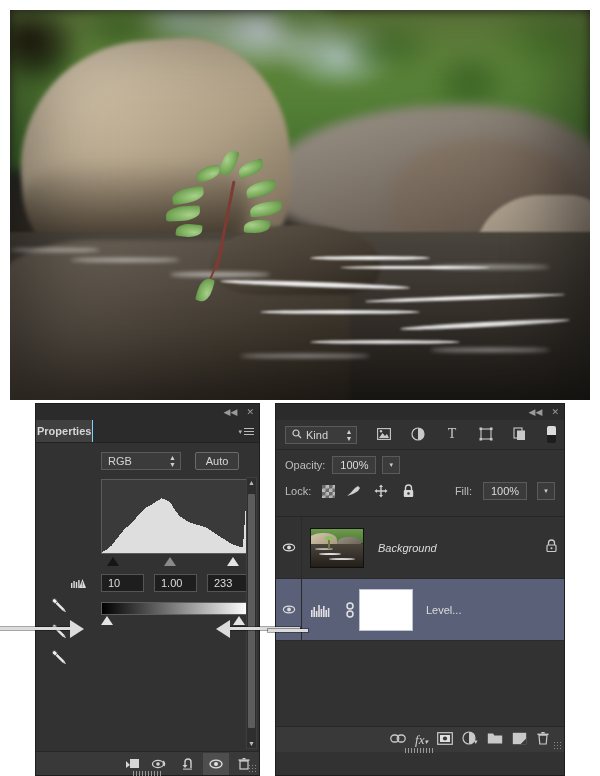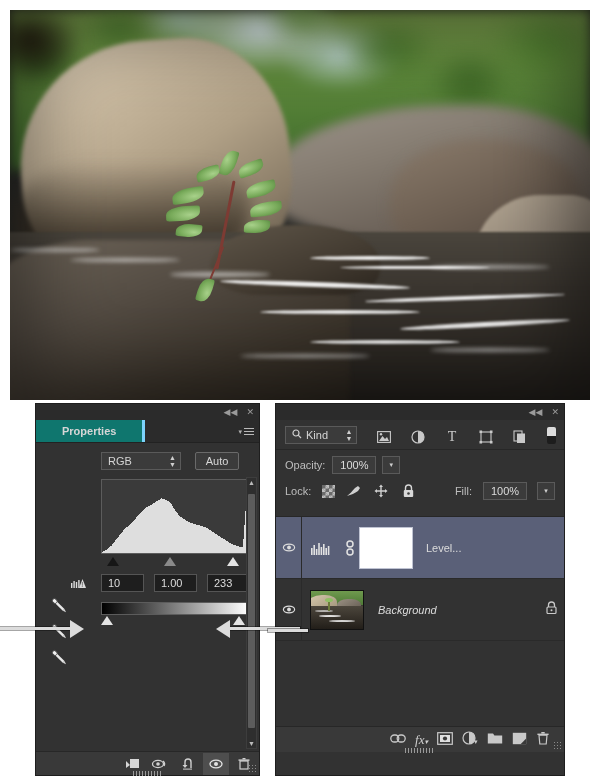--- a/index.html
+++ b/index.html
@@ -150,24 +150,24 @@
   }
   .tiny-icon { color: #9a9a9a; font-size: 9px; line-height: 1; cursor: default; }
 
   .tab-row {
     height: 23px; background: #2b2b2b;
     display: flex; align-items: stretch;
     border-bottom: 1px solid #222;
     position: relative;
   }
   .tab {
-    background: #0f766e; color: #d6d6d6;
-    display: flex; align-items: center; padding: 0 26px;
+    background: #404040; color: #d6d6d6;
+    display: flex; align-items: center; padding: 0 1px;
     font-size: 11px; font-weight: bold;
-    border-right: 3px solid #7dd3fc;
+    border-right: 1px solid #7dd3fc;
   }
   .tab-rest { flex: 1; }
   .panel-menu {
     position: absolute; right: 5px; top: 6px;
     display: flex; align-items: center; gap: 2px;
     color: #b0b0b0; font-size: 9px;
   }
   .hamburger { display: inline-block; width: 10px; }
   .hamburger i {
     display: block; height: 1px; background: #b9b9b9; margin: 2px 0;
@@ -269,21 +269,21 @@
 
   .scrollbar {
     position: absolute; right: 2px; top: 34px; width: 11px; bottom: 26px;
     background: #2e2e2e; border: 1px solid #3d3d3d;
   }
   .scroll-thumb { position: absolute; left: 1px; right: 1px; top: 16px; bottom: 20px; background: #5c5c5c; border-radius: 1px; }
   .scroll-arrow { position: absolute; left: 0; right: 0; text-align: center; color: #bbb; font-size: 7px; }
 
   
   .layers-body { height: calc(100% - 39px); position: relative; background: #323232; }
-  .filter-row { display: flex; align-items: flex-end; gap: 20px; padding: 6px 8px 5px 9px; border-bottom: 1px solid #272727; }
+  .filter-row { display: flex; align-items: flex-start; gap: 20px; padding: 6px 8px 5px 9px; border-bottom: 1px solid #272727; }
   #kind-select { width: 84px; }
   .fi { color: #c9c9c9; font-size: 12px; display: flex; align-items: center; justify-content: center; width: 16px; height: 15px; }
   .toggle-pill { width: 11px; height: 17px; background: linear-gradient(180deg, #dcdcdc 0 50%, #1d1d1d 50% 100%); border-radius: 2px; }
 
   .blend-row { display: flex; align-items: center; gap: 7px; padding: 6px 0 0 9px; }
   #blend-select { width: 124px; }
   .valbox { background: #3b3b3b; border: 1px solid #5a5a5a; color: #dcdcdc; height: 18px; width: 44px; display: flex; align-items: center; justify-content: center; font-size: 11px; }
   .drop-arrow { background: #3b3b3b; border: 1px solid #5a5a5a; height: 18px; width: 18px; display: flex; align-items: center; justify-content: center; color: #cfcfcf; font-size: 7px; margin-left: -1px; }
 
   .lock-row { display: flex; align-items: center; gap: 11px; padding: 8px 0 16px 9px; border-bottom: 1px solid #272727; }
@@ -733,20 +733,48 @@
             <path d="M3.5 6 L3.5 4 a3 3 0 0 1 6 0 L9.5 6" fill="none" stroke="#d8d8d8" stroke-width="1.4"></path>
             <rect x="1.8" y="6" width="9.4" height="7" rx="1" fill="#d8d8d8"></rect>
             <circle cx="6.5" cy="9.5" r="1.3" fill="#3a3a3a"></circle>
           </svg>
       </span>
       <span class="lbl" style="margin-left:auto;">Fill:</span>
       <span class="valbox">100%</span>
       <span class="drop-arrow" style="margin-right:9px;">▾</span>
     </div>
 
+    <div class="layer-row">
+      <span class="eye-cell">
+        <svg width="16" height="11" viewBox="0 0 16 11">
+            <ellipse cx="8" cy="5.5" rx="5.6" ry="3.4" fill="none" stroke="#dcdcdc" stroke-width="1.2"></ellipse>
+            <circle cx="8" cy="5.5" r="1.9" fill="#dcdcdc"></circle>
+          </svg>
+      </span>
+      <span class="bg-thumb">
+        <span style="position:absolute;left:0;top:0;width:100%;height:38%;background:linear-gradient(180deg,#6f9a4e,#4e7a36);"></span>
+        <span style="position:absolute;left:-4px;top:12%;width:30px;height:18px;background:linear-gradient(150deg,#d8caae,#9b8e75);border-radius:50% 40% 25% 30%;"></span>
+        <span style="position:absolute;right:2px;top:22%;width:24px;height:14px;background:linear-gradient(150deg,#9b9184,#5d554b);border-radius:45% 40% 30% 35%;"></span>
+        <span style="position:absolute;left:0;bottom:0;width:100%;height:58%;background:linear-gradient(180deg,#4c463c,#221e19);"></span>
+        <span style="position:absolute;left:8px;bottom:12px;width:22px;height:2px;background:rgba(255,255,255,.85);border-radius:50%;"></span>
+        <span style="position:absolute;left:18px;bottom:7px;width:26px;height:2px;background:rgba(255,255,255,.8);border-radius:50%;"></span>
+        <span style="position:absolute;left:4px;bottom:17px;width:18px;height:2px;background:rgba(255,255,255,.6);border-radius:50%;"></span>
+        <span style="position:absolute;left:17px;top:9px;width:2px;height:11px;background:#6d7c3a;"></span>
+        <span style="position:absolute;left:14px;top:7px;width:8px;height:4px;background:#8fbf63;border-radius:50%;"></span>
+      </span>
+      <span class="layer-name italic">Background</span>
+      <span class="lock-ic">
+        <svg width="13" height="14" viewBox="0 0 13 14">
+            <path d="M3.5 6 L3.5 4 a3 3 0 0 1 6 0 L9.5 6" fill="none" stroke="#c9c9c9" stroke-width="1.3"></path>
+            <rect x="2" y="6" width="9" height="6.5" rx="1" fill="none" stroke="#c9c9c9" stroke-width="1.2"></rect>
+            <circle cx="6.5" cy="9.3" r="1" fill="#c9c9c9"></circle>
+          </svg>
+      </span>
+    </div>
+
     <div class="layer-row selected">
       <span class="eye-cell">
         <svg width="16" height="11" viewBox="0 0 16 11">
             <ellipse cx="8" cy="5.5" rx="5.6" ry="3.4" fill="none" stroke="#dcdcdc" stroke-width="1.2"></ellipse>
             <circle cx="8" cy="5.5" r="1.9" fill="#dcdcdc"></circle>
           </svg>
       </span>
       <span class="thumb-adj">
         <svg width="22" height="16" viewBox="0 0 22 16">
             <g fill="#e2e2e2">
@@ -764,48 +792,20 @@
       <span class="link-ic">
         <svg width="12" height="16" viewBox="0 0 12 16">
             <rect x="3" y="1" width="6" height="6" rx="3" fill="none" stroke="#e2e2e2" stroke-width="1.5"></rect>
             <rect x="3" y="9" width="6" height="6" rx="3" fill="none" stroke="#e2e2e2" stroke-width="1.5"></rect>
           </svg>
       </span>
       <span class="mask-thumb"></span>
       <span class="layer-name">Level...</span>
     </div>
 
-    <div class="layer-row">
-      <span class="eye-cell">
-        <svg width="16" height="11" viewBox="0 0 16 11">
-            <ellipse cx="8" cy="5.5" rx="5.6" ry="3.4" fill="none" stroke="#dcdcdc" stroke-width="1.2"></ellipse>
-            <circle cx="8" cy="5.5" r="1.9" fill="#dcdcdc"></circle>
-          </svg>
-      </span>
-      <span class="bg-thumb">
-        <span style="position:absolute;left:0;top:0;width:100%;height:38%;background:linear-gradient(180deg,#6f9a4e,#4e7a36);"></span>
-        <span style="position:absolute;left:-4px;top:12%;width:30px;height:18px;background:linear-gradient(150deg,#d8caae,#9b8e75);border-radius:50% 40% 25% 30%;"></span>
-        <span style="position:absolute;right:2px;top:22%;width:24px;height:14px;background:linear-gradient(150deg,#9b9184,#5d554b);border-radius:45% 40% 30% 35%;"></span>
-        <span style="position:absolute;left:0;bottom:0;width:100%;height:58%;background:linear-gradient(180deg,#4c463c,#221e19);"></span>
-        <span style="position:absolute;left:8px;bottom:12px;width:22px;height:2px;background:rgba(255,255,255,.85);border-radius:50%;"></span>
-        <span style="position:absolute;left:18px;bottom:7px;width:26px;height:2px;background:rgba(255,255,255,.8);border-radius:50%;"></span>
-        <span style="position:absolute;left:4px;bottom:17px;width:18px;height:2px;background:rgba(255,255,255,.6);border-radius:50%;"></span>
-        <span style="position:absolute;left:17px;top:9px;width:2px;height:11px;background:#6d7c3a;"></span>
-        <span style="position:absolute;left:14px;top:7px;width:8px;height:4px;background:#8fbf63;border-radius:50%;"></span>
-      </span>
-      <span class="layer-name italic">Background</span>
-      <span class="lock-ic">
-        <svg width="13" height="14" viewBox="0 0 13 14">
-            <path d="M3.5 6 L3.5 4 a3 3 0 0 1 6 0 L9.5 6" fill="none" stroke="#c9c9c9" stroke-width="1.3"></path>
-            <rect x="2" y="6" width="9" height="6.5" rx="1" fill="none" stroke="#c9c9c9" stroke-width="1.2"></rect>
-            <circle cx="6.5" cy="9.3" r="1" fill="#c9c9c9"></circle>
-          </svg>
-      </span>
-    </div>
-
     <div class="layers-footer">
       <span>
         <svg width="16" height="11" viewBox="0 0 16 11">
             <rect x="0.8" y="2" width="8" height="7" rx="3.5" fill="none" stroke="#c9c9c9" stroke-width="1.3"></rect>
             <rect x="7.2" y="2" width="8" height="7" rx="3.5" fill="none" stroke="#c9c9c9" stroke-width="1.3"></rect>
           </svg>
       </span>
       <span style="font-family:'Liberation Serif',serif;font-style:italic;font-size:13px;">
         <span>fx</span><span style="font-size:7px;">▾</span>
       </span>

